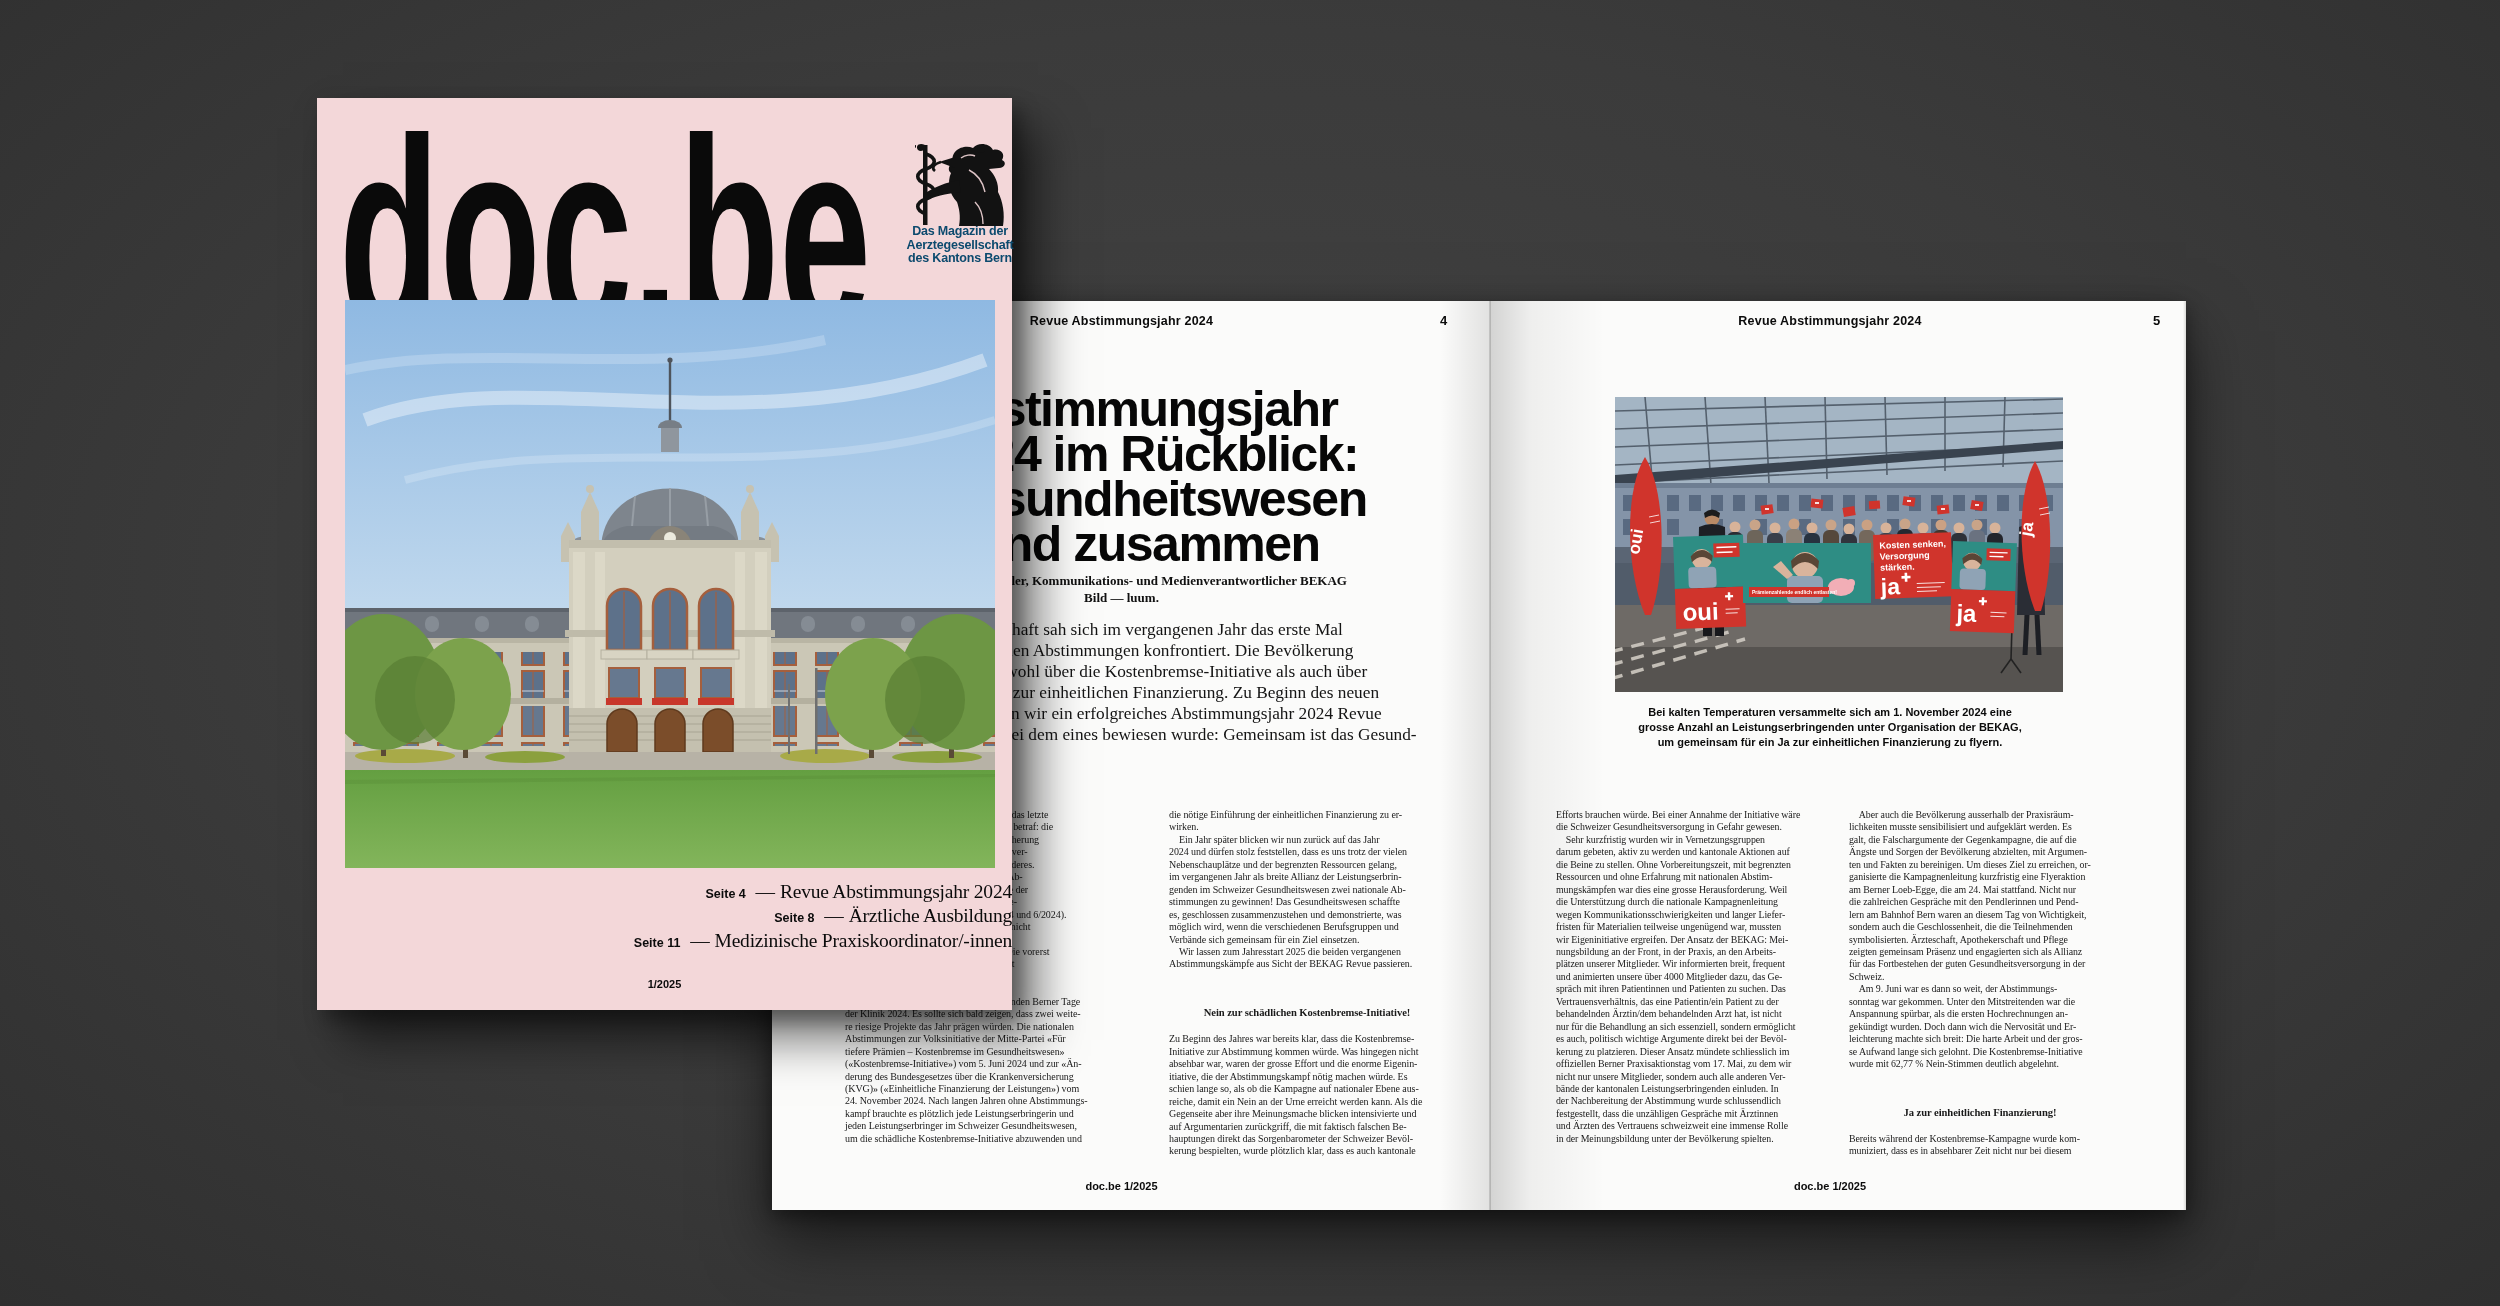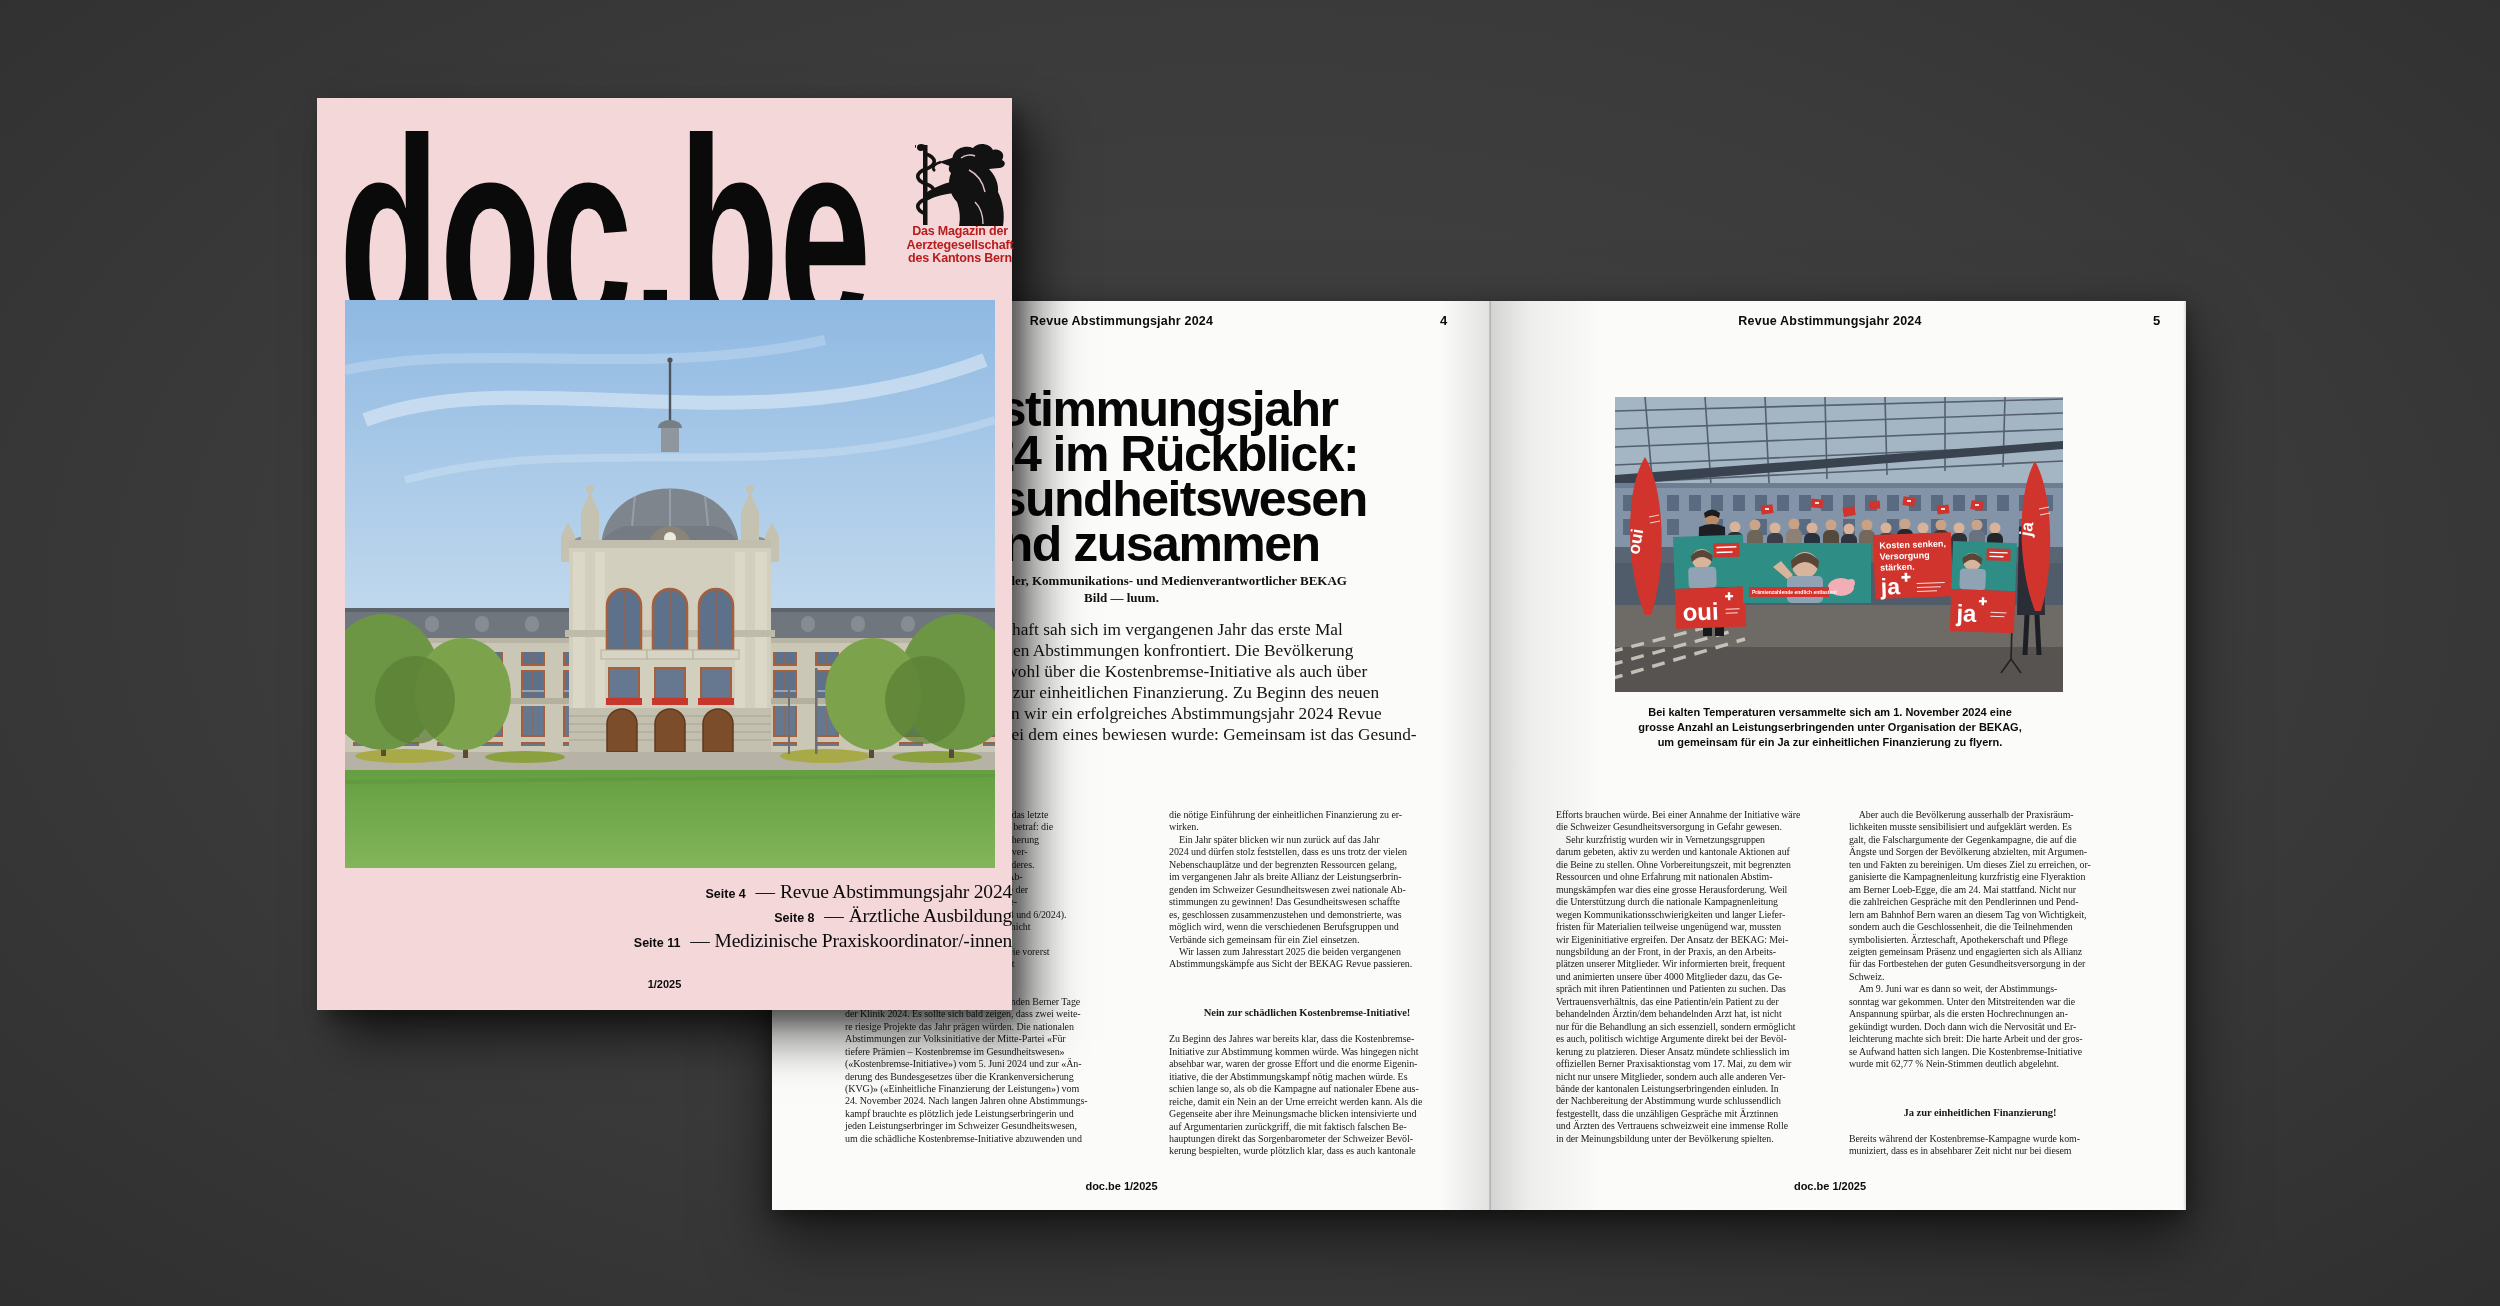--- a/index.html
+++ b/index.html
@@ -33,21 +33,21 @@
   .caption{position:absolute;left:784px;top:404px;width:548px;text-align:center;
            font-weight:bold;font-size:11px;line-height:15px;color:#0b0b0b;}
   .p5photo{position:absolute;left:843px;top:96px;width:448px;height:295px;}
 
   
   .cover{position:absolute;left:317px;top:98px;width:695px;height:912px;background:#f3d7d9;
          box-shadow:26px 30px 44px rgba(0,0,0,.52), 8px 10px 18px rgba(0,0,0,.35);}
   .logo{position:absolute;left:20px;top:28px;}
   .bear{position:absolute;left:598px;top:44px;}
   .tagline{position:absolute;left:578px;top:127px;width:130px;text-align:center;
-           font-weight:bold;font-size:12.5px;line-height:13.5px;color:#b91c1c;letter-spacing:-.2px;}
+           font-weight:bold;font-size:12.5px;line-height:13.5px;color:#0c4a6e;letter-spacing:-.2px;}
   .coverphoto{position:absolute;left:28px;top:202px;width:650px;height:568px;background:#9dc2e4;}
   .toc{position:absolute;left:0;top:783px;width:695px;text-align:right;color:#0b0b0b;}
   .toc-row{line-height:22.4px;white-space:pre;}
   .toc-page{font-family:"Liberation Sans",sans-serif;font-weight:bold;font-size:12.5px;}
   .toc-sep{font-family:"Liberation Serif",serif;font-size:19.5px;}
   .toc-title{font-family:"Liberation Serif",serif;font-size:19.5px;letter-spacing:-.2px;}
   .issue{position:absolute;left:0;top:880px;width:695px;text-align:center;font-weight:bold;font-size:11px;color:#0b0b0b;}
   svg text{font-family:"Liberation Sans",sans-serif;}
 </style>
 </head>
@@ -427,21 +427,21 @@
             <div class="tl">sondern auch die Geschlossenheit, die die Teilnehmenden</div>
             <div class="tl">symbolisierten. Ärzteschaft, Apothekerschaft und Pflege</div>
             <div class="tl">zeigten gemeinsam Präsenz und engagierten sich als Allianz</div>
             <div class="tl">für das Fortbestehen der guten Gesundheitsversorgung in der</div>
             <div class="tl">Schweiz.</div>
             <div class="tl"> Am 9. Juni war es dann so weit, der Abstimmungs-</div>
             <div class="tl">sonntag war gekommen. Unter den Mitstreitenden war die</div>
             <div class="tl">Anspannung spürbar, als die ersten Hochrechnungen an-</div>
             <div class="tl">gekündigt wurden. Doch dann wich die Nervosität und Er-</div>
             <div class="tl">leichterung machte sich breit: Die harte Arbeit und der gros-</div>
-            <div class="tl">se Aufwand hatten sich langen. Die Kostenbremse-Initiative</div>
+            <div class="tl">se Aufwand lange sich gelohnt. Die Kostenbremse-Initiative</div>
             <div class="tl">wurde mit 62,77 % Nein-Stimmen deutlich abgelehnt.</div>
           </div>
         <div class="subhead">Ja zur einheitlichen Finanzierung!</div>
         <div>
             <div class="tl">Bereits während der Kostenbremse-Kampagne wurde kom-</div>
             <div class="tl">muniziert, dass es in absehbarer Zeit nicht nur bei diesem</div>
           </div>
       </div>
 
       <div class="footer" style="left:784px;top:879px;width:548px;">doc.be 1/2025</div>

